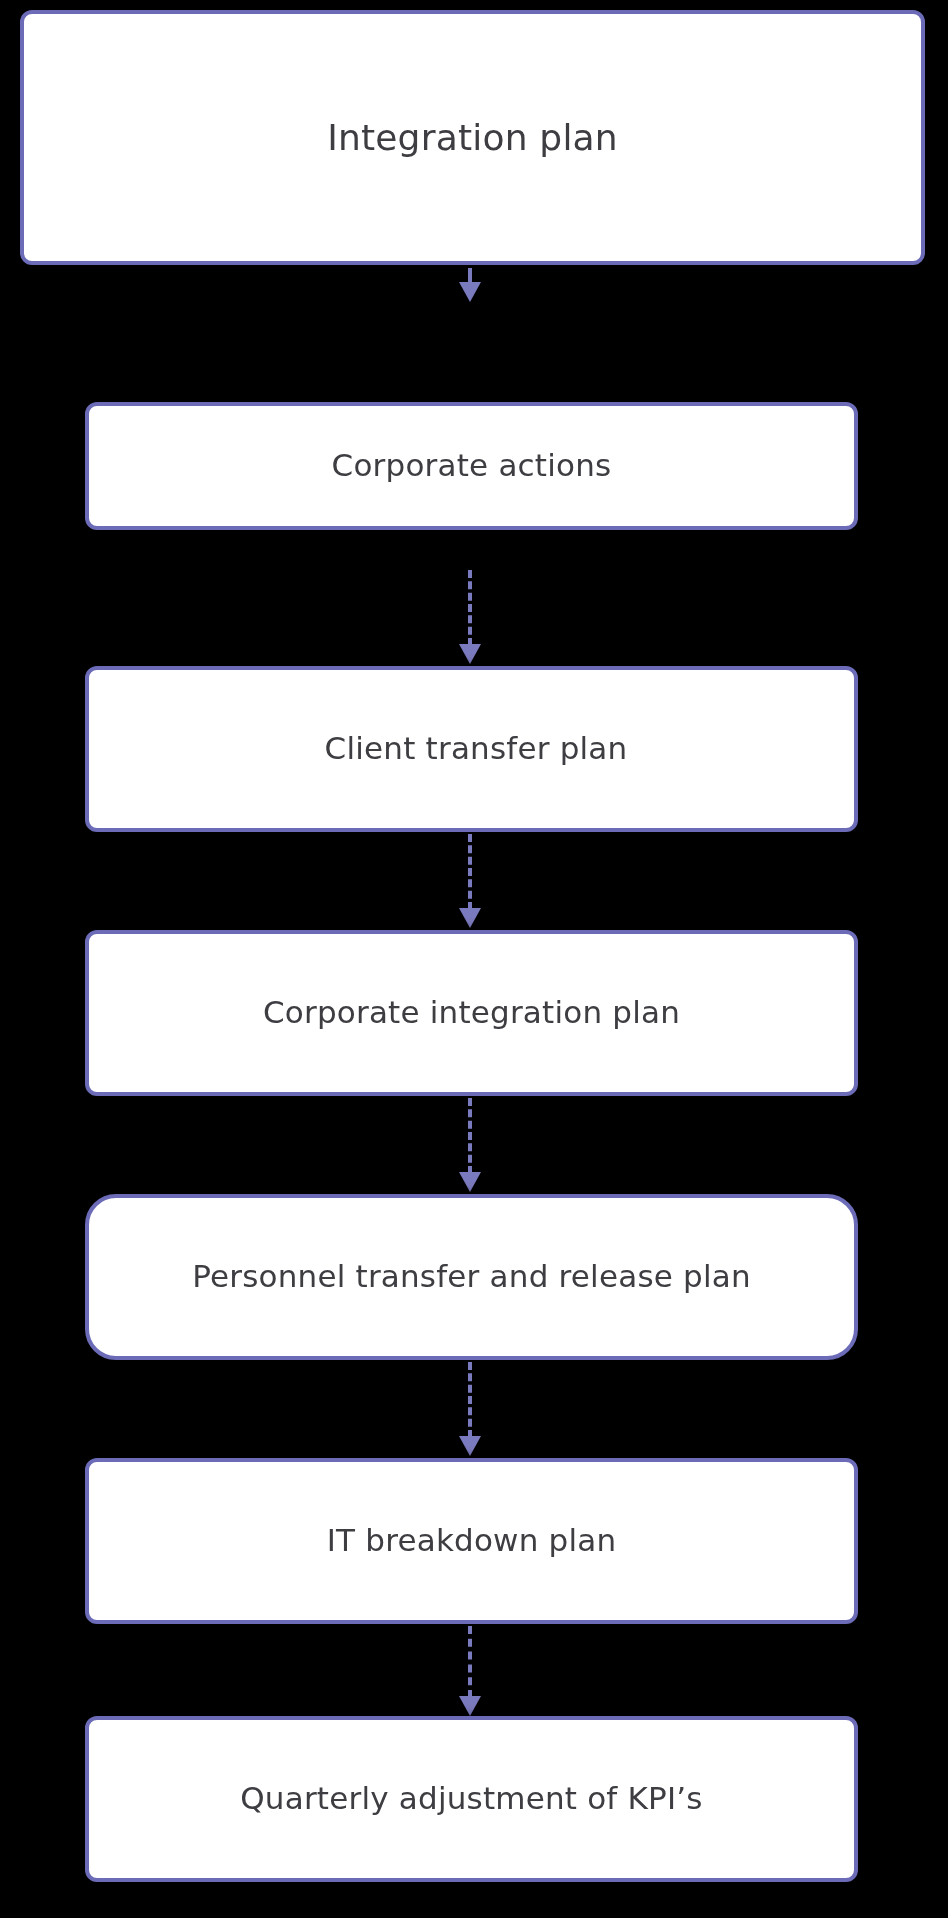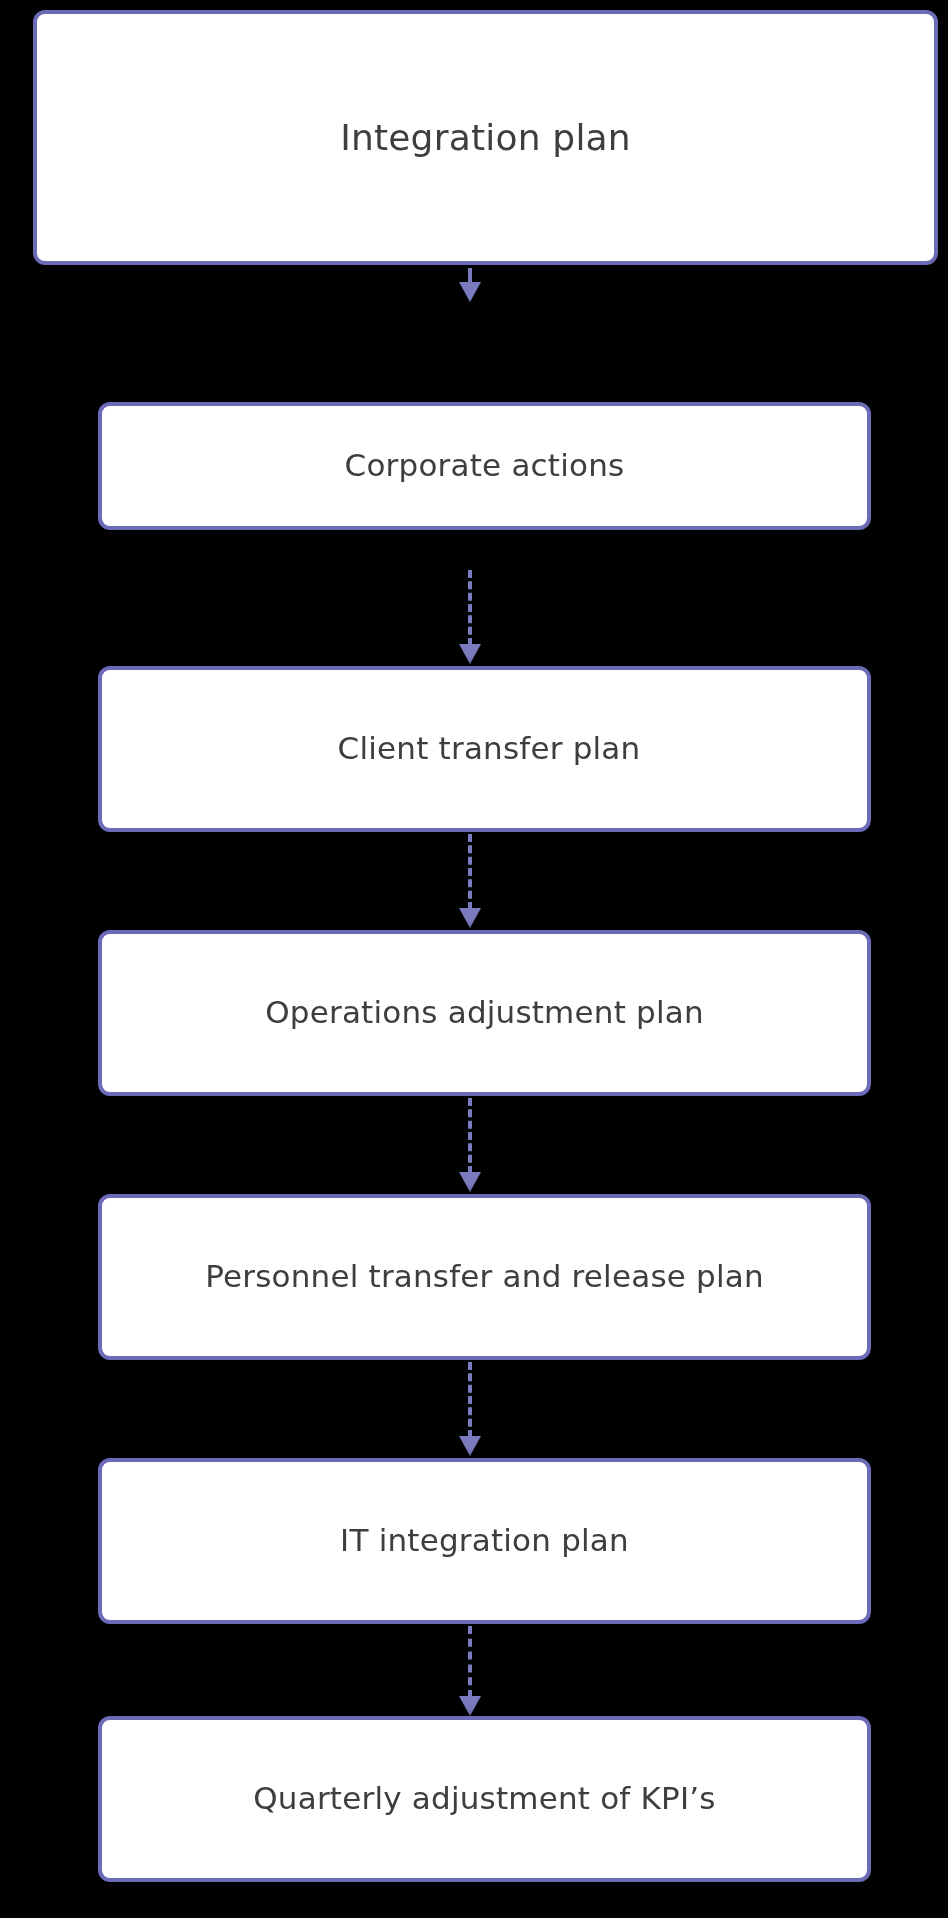--- a/index.html
+++ b/index.html
@@ -24,21 +24,20 @@
   .node {
     position: absolute;
     box-sizing: border-box;
     background: #ffffff;
     border: 4px solid #6b6bb8;
     border-radius: 12px;
     display: flex;
     align-items: center;
     justify-content: center;
     box-shadow: 0 6px 16px rgba(0,0,0,0.85);
-    margin-left: 13px;
   }
 
   .node-label {
     color: #3d3d42;
     font-size: 31px;
     line-height: 1.2;
     font-weight: 400;
     letter-spacing: 0.2px;
     text-align: center;
     padding: 0 18px;
@@ -102,39 +101,39 @@
   <div class="node" style="left:85px; top:666px; width:773px; height:166px;padding-left:9px;">
     <div class="node-label">Client transfer plan</div>
   </div>
 
   <div class="connector" style="left:458px; top:834px; height:94px;">
     <div class="stem"></div>
     <div class="head"></div>
   </div>
 
   <div class="node" style="left:85px; top:930px; width:773px; height:166px;">
-    <div class="node-label">Operations adjustment plan</div>
+    <div class="node-label">Corporate integration plan</div>
   </div>
 
   <div class="connector" style="left:458px; top:1098px; height:94px;">
     <div class="stem"></div>
     <div class="head"></div>
   </div>
 
-  <div class="node" style="left:85px; top:1194px; width:773px; height:166px;">
+  <div class="node" style="left:85px; top:1194px; width:773px; height:166px;border-radius:31px;">
     <div class="node-label">Personnel transfer and release plan</div>
   </div>
 
   <div class="connector" style="left:458px; top:1362px; height:94px;">
     <div class="stem"></div>
     <div class="head"></div>
   </div>
 
   <div class="node" style="left:85px; top:1458px; width:773px; height:166px;">
-    <div class="node-label">IT integration plan</div>
+    <div class="node-label">IT breakdown plan</div>
   </div>
 
   <div class="connector" style="left:458px; top:1626px; height:90px;">
     <div class="stem"></div>
     <div class="head"></div>
   </div>
 
   <div class="node" style="left:85px; top:1716px; width:773px; height:166px;">
     <div class="node-label">Quarterly adjustment of KPI’s</div>
   </div>

